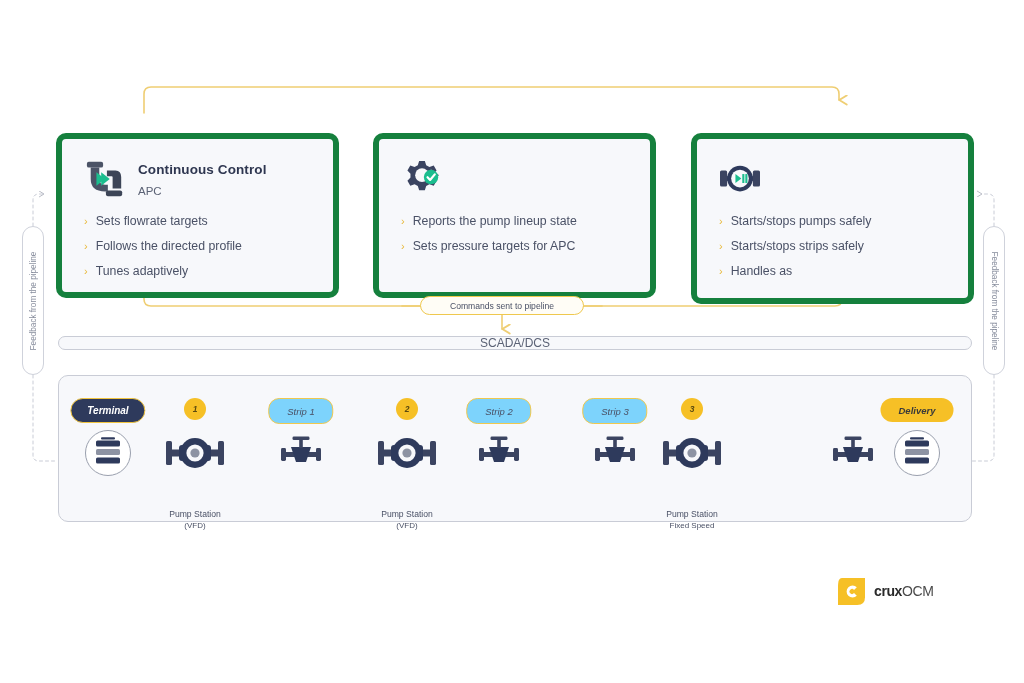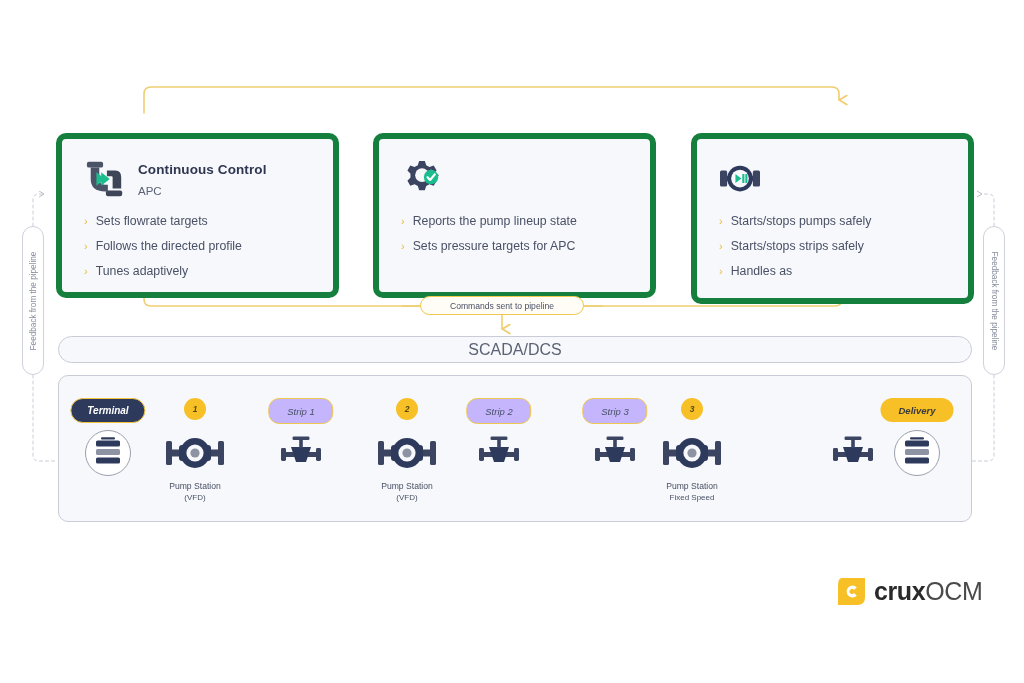--- a/index.html
+++ b/index.html
@@ -33,24 +33,24 @@
   .bl-text{font-size:12.3px;color:#4a5166;line-height:16px;}
 
   
   .pill-cmd{
     position:absolute;left:420px;top:296px;width:164px;height:19px;
     background:#fffdf6;border:1px solid #efc84e;border-radius:10px;
     display:flex;align-items:center;justify-content:center;
     font-size:8.6px;color:#4a5166;box-sizing:border-box;
   }
   #scada-bar{
-    position:absolute;left:58px;top:336px;width:914px;height:27px;
+    position:absolute;left:58px;top:336px;width:914px;height:14px;
     background:#f7f8fb;border:1px solid #c9ccd6;border-radius:14px;
     display:flex;align-items:center;justify-content:center;
-    font-size:16px;color:#5b6275;box-sizing:border-box;
+    font-size:12px;color:#5b6275;box-sizing:border-box;
   }
 
   
   #pipeline-panel{
     position:absolute;left:58px;top:375px;width:914px;height:147px;
     background:#f7f8fb;border:1px solid #c9ccd6;border-radius:10px;box-sizing:border-box;
   }
   .node{position:absolute;}
   .badge{
     position:absolute;transform:translateX(-50%);
@@ -64,26 +64,26 @@
   }
   .badge-delivery{
     background:#f6c026;border-radius:13px;color:#3a3a3a;
     font-size:9.5px;font-weight:bold;height:24px;padding:0 18px;
   }
   .badge-num{
     background:#f6c026;border-radius:50%;width:22px;height:22px;
     color:#5b4a10;font-size:8.5px;font-weight:bold;
   }
   .badge-strip{
-    background:#c4b5fd;border:1px solid #efc84e;border-radius:11px;
+    background:#7dd3fc;border:1px solid #efc84e;border-radius:11px;
     color:#4a5166;font-size:9.5px;height:21px;padding:12px 18px;
   }
   .nodelabel{
     position:absolute;transform:translateX(-50%);text-align:center;
-    font-size:8.6px;color:#4a5166;line-height:12px;white-space:nowrap;
+    font-size:8.6px;color:#4a5166;line-height:12px;white-space:nowrap;margin-top:28px;
   }
   .nodelabel .l2{font-size:8px;}
 
   
   .feedback-rail{
     position:absolute;width:22px;height:149px;
     border:1px solid #cfd2db;border-radius:11px;background:#ffffff;
     box-sizing:border-box;
   }
   #rail-left{left:22px;top:226px;}
@@ -92,21 +92,21 @@
     position:absolute;left:50%;top:50%;
     transform:translate(-50%,-50%) rotate(-90deg);
     transform-origin:center center;
     font-size:8.2px;color:#868c9c;white-space:nowrap;
   }
   #rail-right .rot{transform:translate(-50%,-50%) rotate(90deg);}
 
   
   #logo{position:absolute;left:838px;top:578px;display:flex;align-items:center;gap:9px;}
   #logo-mark{width:27px;height:27px;display:block;}
-  #logo-text{font-size:25px;letter-spacing:-.4px;line-height:27px;}
+  #logo-text{font-size:14px;letter-spacing:-.4px;line-height:27px;}
   #logo-text .b{font-weight:bold;color:#2a2a2a;}
   #logo-text .t{color:#4a4a4a;font-weight:normal;}
 </style>
 </head>
 <body>
 
 <div id="stage">
 
   <svg id="wires" viewBox="0 0 1024 683">
     <defs>

